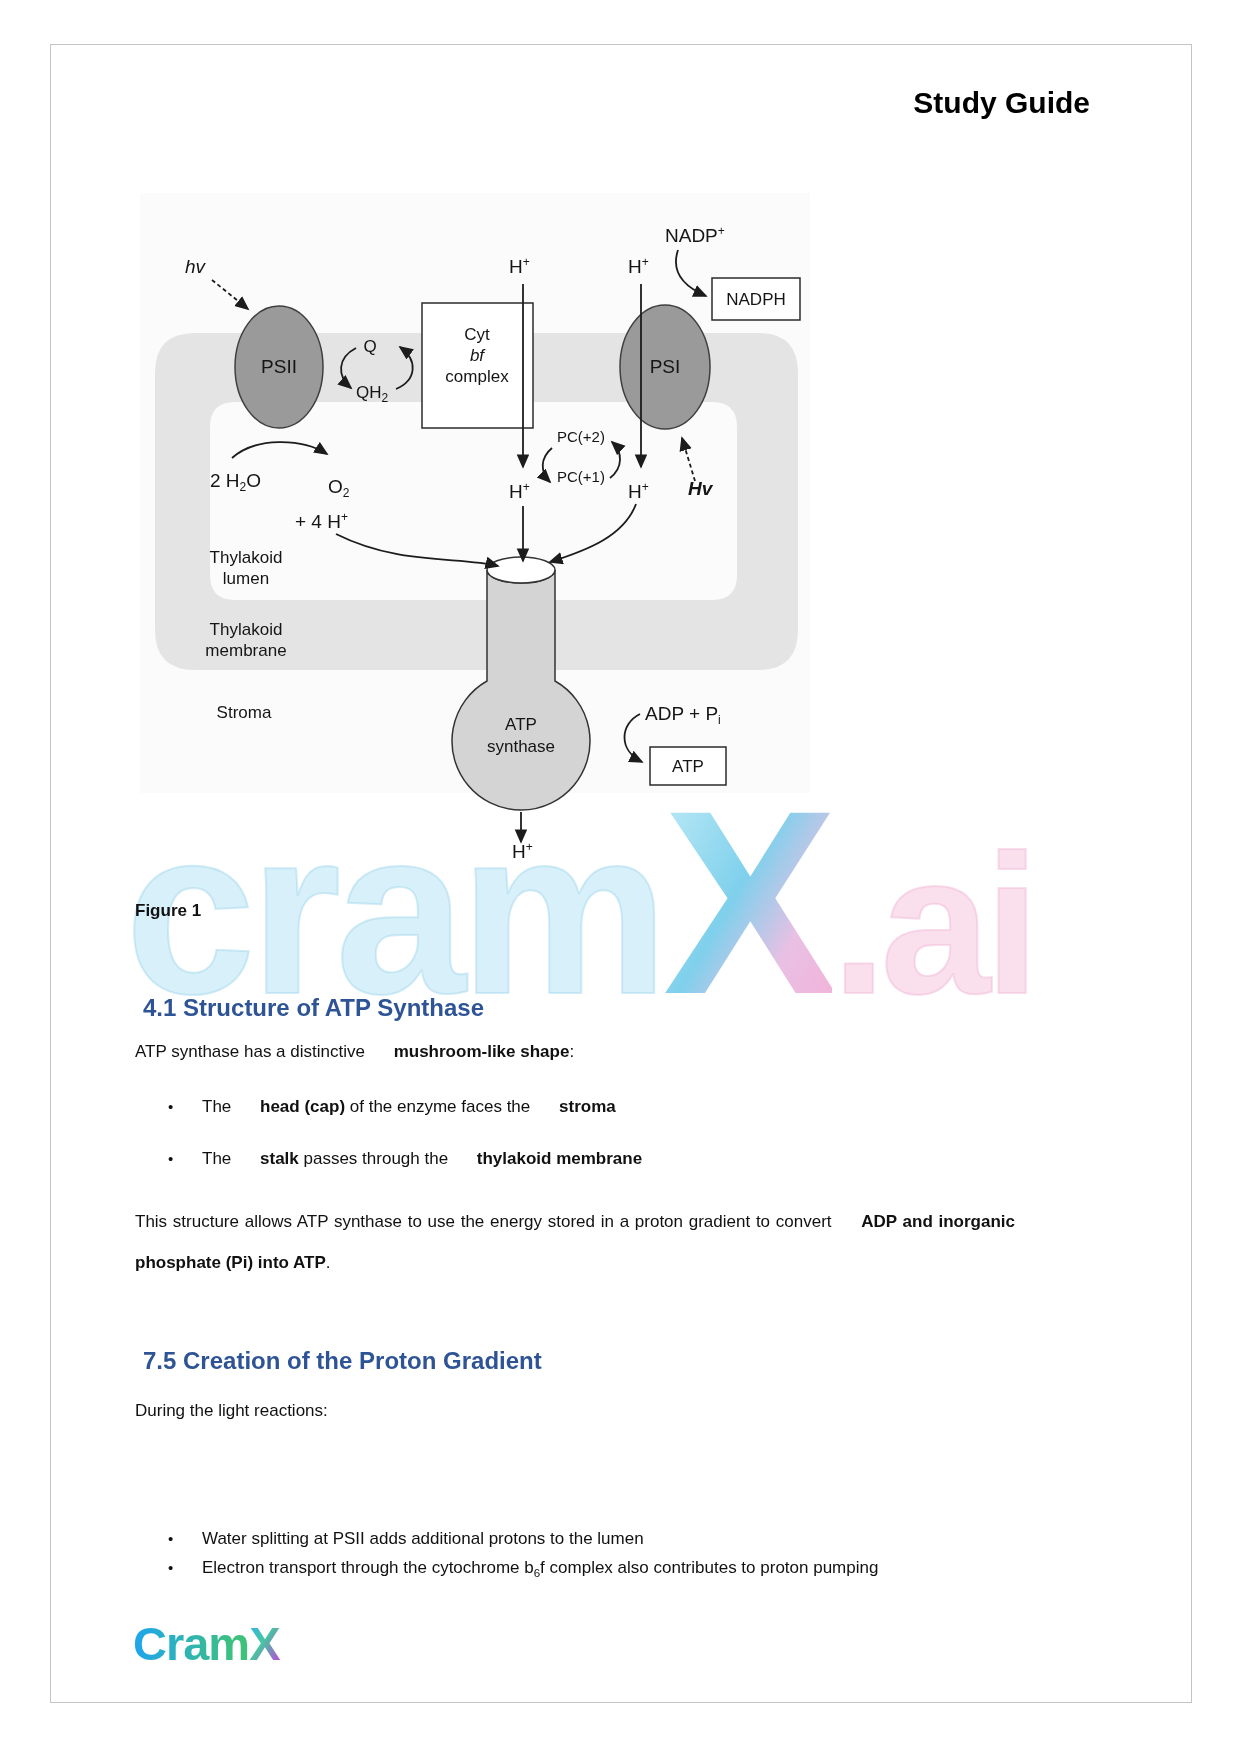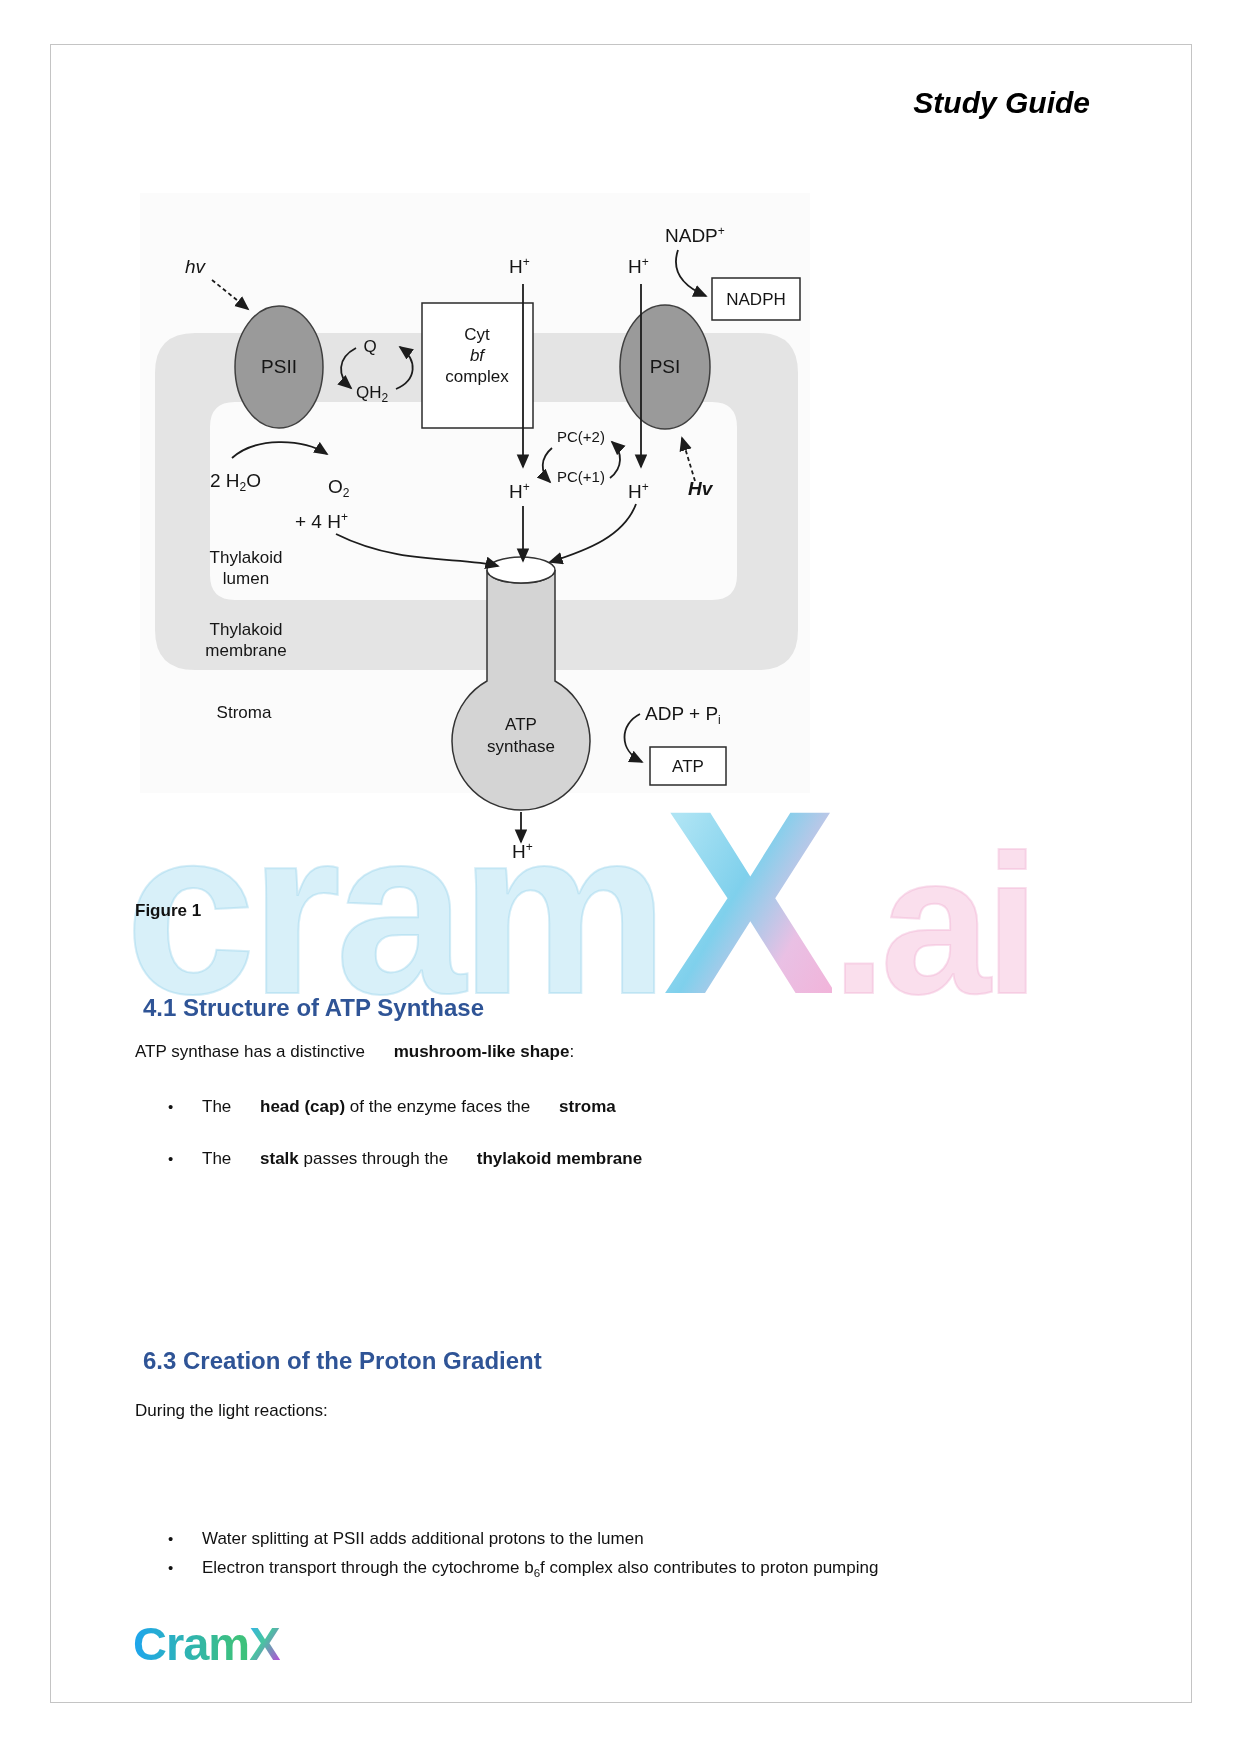--- a/index.html
+++ b/index.html
@@ -1,21 +1,21 @@
 <!DOCTYPE html>
 <html><head>
 <meta charset="utf-8">
 <style>
   html,body{margin:0;padding:0;background:#fff;}
   .page{position:relative;width:1241px;height:1754px;background:#fff;overflow:hidden;
         font-family:"Liberation Sans",sans-serif;color:#111;}
   .frame{position:absolute;left:50px;top:44px;width:1140px;height:1657px;
          border:1px solid #c4c4c4;z-index:0;}
   .doc-title{position:absolute;left:690px;top:86px;width:400px;margin:0;
-             text-align:right;font-size:30px;font-weight:700;color:#000;z-index:2;font-style:italic;}
+             text-align:right;font-size:30px;font-weight:700;color:#000;z-index:2;}
   
   .watermark{position:absolute;left:125px;top:772px;z-index:1;line-height:1;
              font-weight:700;letter-spacing:-6px;white-space:nowrap;pointer-events:none;}
   .wm-cram{font-size:235px;color:rgba(178,226,243,.5);-webkit-text-stroke:2px rgba(150,210,235,.4);}
   .wm-x{font-size:262px;background:linear-gradient(120deg,#aee4f4 15%,#7fd0ec 45%,#e9c0e4 70%,#f2b3d9 92%);
         -webkit-background-clip:text;background-clip:text;color:transparent;}
   .wm-ai{font-size:198px;color:rgba(245,196,222,.55);-webkit-text-stroke:2px rgba(240,175,210,.4);}
   
   .figure{position:absolute;left:140px;top:190px;z-index:2;}
   .fig-caption{position:absolute;left:135px;top:901px;font-size:17px;font-weight:700;z-index:3;}
@@ -121,21 +121,22 @@
   </svg>
 
   <div class="fig-caption">Figure 1</div>
 
   <h2 class="sec" style="top:986px;">4.1 Structure of ATP Synthase</h2>
   <p class="body" style="top:1041px;"><span>ATP synthase has a distinctive </span><span class="bold">mushroom-like shape</span><span>:</span></p>
 
   <p class="bullet" style="top:1097px;"><span class="dot">•</span><span><span>The </span><span class="bold">head (cap)</span><span> of the enzyme faces the </span><span class="bold">stroma</span></span></p>
   <p class="bullet" style="top:1149px;"><span class="dot">•</span><span><span>The </span><span class="bold">stalk</span><span> passes through the </span><span class="bold">thylakoid membrane</span></span></p>
 
+  <p class="body para2" style="top:1201px;"><span>This structure allows ATP synthase to use the energy stored in a proton gradient to convert </span><span class="bold">ADP and inorganic phosphate (Pi) into ATP</span><span>.</span></p>
 
-  <h2 class="sec" style="top:1339px;">6.3 Creation of the Proton Gradient</h2>
+  <h2 class="sec" style="top:1339px;">7.5 Creation of the Proton Gradient</h2>
   <p class="body" style="top:1400px;"><span>During the light reactions:</span></p>
 
   <p class="bullet" style="top:1507px;margin-top:22px;"><span class="dot">•</span><span><span>Water splitting at PSII adds additional protons to the lumen</span></span></p>
   <p class="bullet" style="top:1558px;"><span class="dot">•</span><span><span>Electron transport through the cytochrome b</span><sub>6</sub><span>f complex also contributes to proton pumping</span></span></p>
 
   <div class="logo"><span class="lg1">Cram</span><span class="lg2">X</span></div>
 </div>
 
 </body></html>

